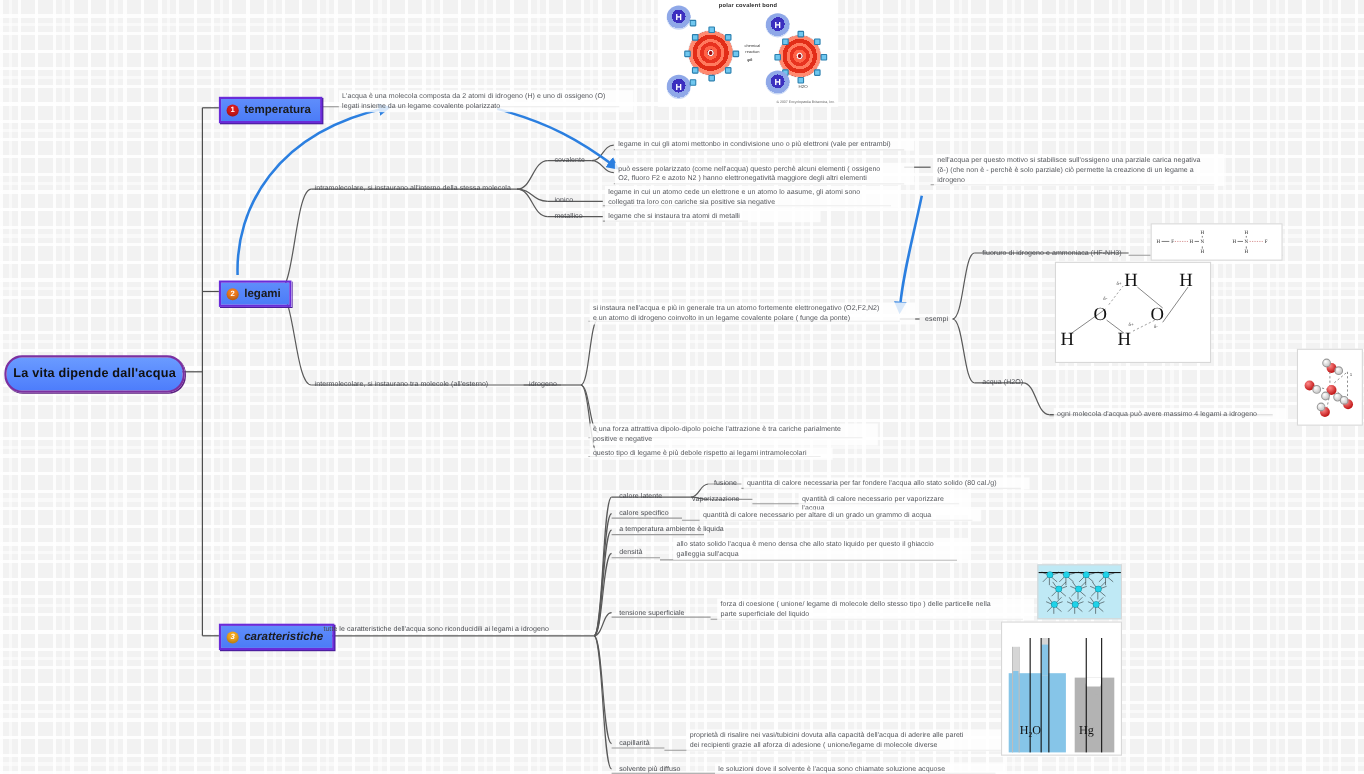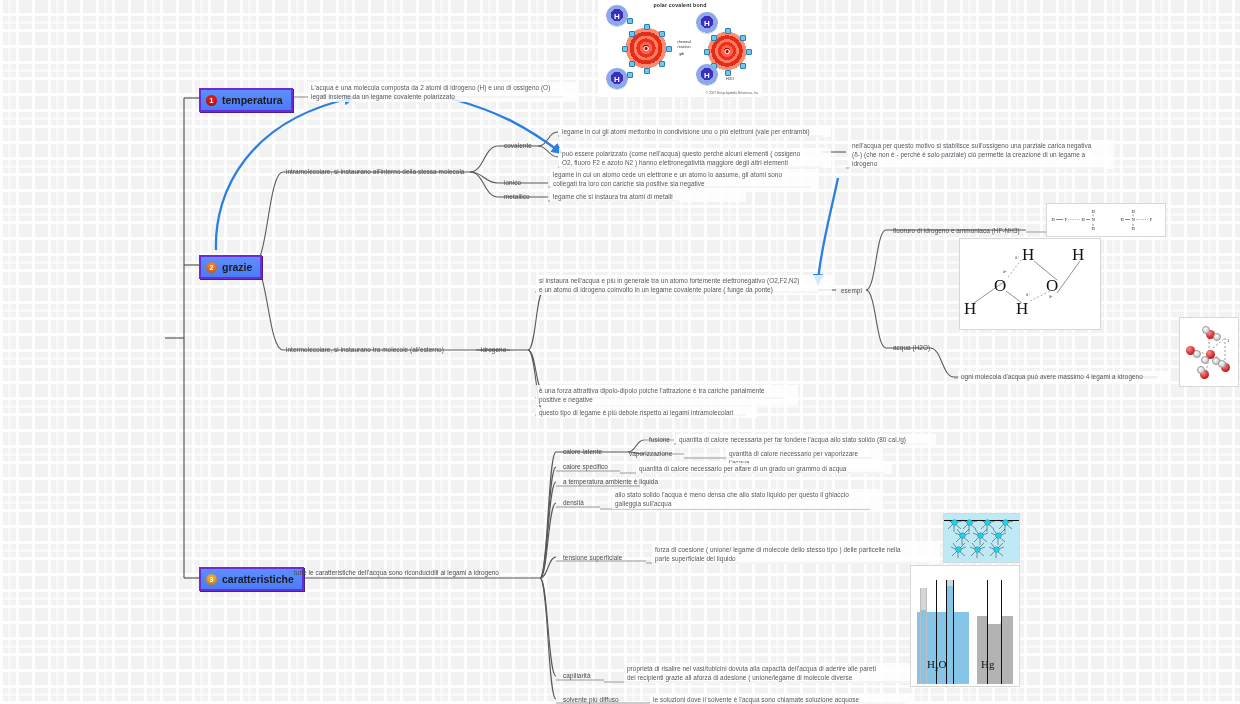--- a/index.html
+++ b/index.html
@@ -37,21 +37,21 @@
     font-size:10.5px;font-weight:bold;color:#1b1b1b;
   }
   .badge{
     width:11px;height:11px;border-radius:50%;
     display:flex;align-items:center;justify-content:center;
     font-size:7px;font-weight:bold;color:#fff;flex:none;
     box-shadow:inset 0 -2px 3px rgba(0,0,0,.25);
   }
   #n-composizione{left:199px;top:88px;}
   #n-legami{left:199px;top:255px;}
-  #n-caratteristiche{left:199px;top:567px;}
+  #n-caratteristiche{left:199px;top:567px;font-style:italic;}
 
   
   .leaf{
     position:absolute;font-size:6.4px;line-height:1.42;color:#55575c;
     white-space:pre-line;padding:1px 3px;letter-spacing:.05px;
   }
   .leaf.lbl{color:#4a4c51;}
   .leaf.boxed{background:rgba(255,255,255,.82);}
 
   
@@ -220,29 +220,32 @@
       <path d="M452 99 C500 112 528 128 560 152" marker-end="url(#ah)"></path>
       <path d="M838 178 C830 216 820 252 818 282" marker-end="url(#ah)"></path>
     </g>
     <defs>
       <marker id="ah" markerWidth="5" markerHeight="5" refX="3.4" refY="2.5" orient="auto">
         <path d="M0 0 L5 2.5 L0 5 z" fill="#2b7fe0"></path>
       </marker>
     </defs>
   </svg>
 
+  <div class="node root">
+    <span>La vita dipende dall'acqua</span>
+  </div>
 
   <div id="n-composizione" class="node main">
     <span class="badge" style="background:#d81b1b">1</span>
     <span>temperatura</span>
   </div>
 
   <div id="n-legami" class="node main">
     <span class="badge" style="background:#f07c1e">2</span>
-    <span>grazie</span>
+    <span>legami</span>
   </div>
 
   <div id="n-caratteristiche" class="node main">
     <span class="badge" style="background:#f2a61e">3</span>
     <span>caratteristiche</span>
   </div>
 
   <div class="leaf boxed" style="left:308px;top:82px;width:262px;">L'acqua è una molecola composta da 2 atomi di idrogeno (H) e uno di ossigeno (O)
 legati insieme da un legame covalente polarizzato</div>
 

